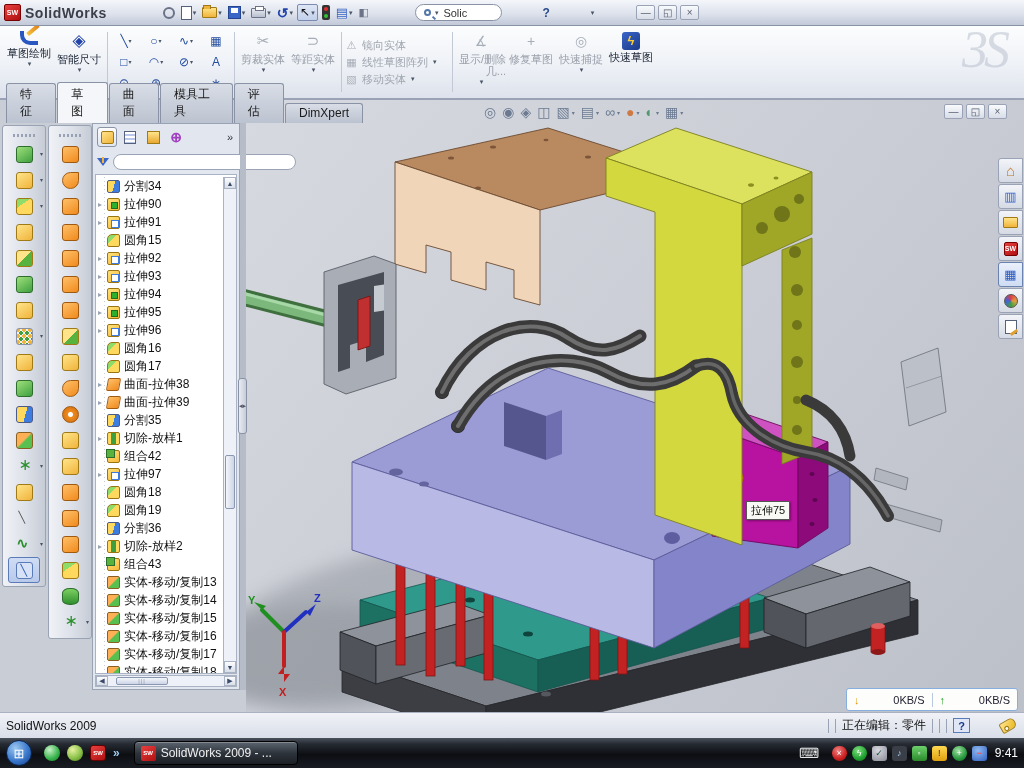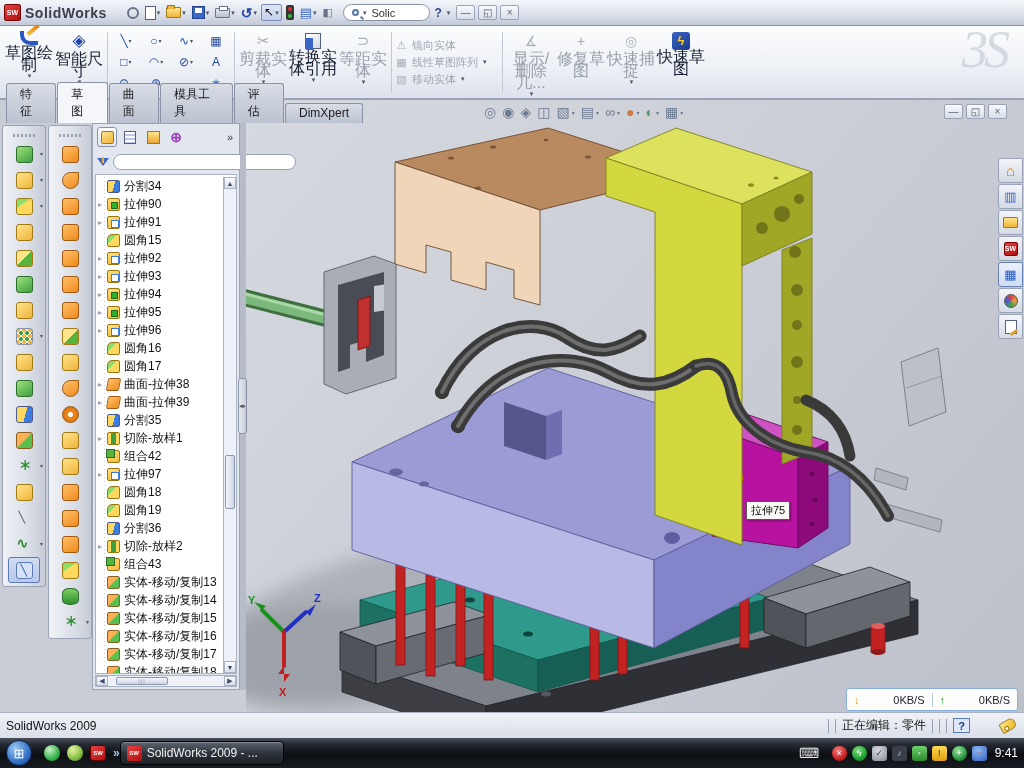--- a/index.html
+++ b/index.html
@@ -3,21 +3,21 @@
 <meta charset="utf-8">
 <style>
   html,body{margin:0;padding:0;background:#000;}
   *{box-sizing:border-box;}
   .screen{position:relative;width:1024px;height:768px;overflow:hidden;
     font-family:"Liberation Sans",sans-serif;background:#c9cdd5;font-size:12px;color:#222;}
 
   
   .titlebar{position:absolute;left:0;top:0;width:1024px;height:26px;
     background:linear-gradient(#f4f6fa,#dde2ec 55%,#c2c9d8);border-bottom:1px solid #8a93a6;
-    display:flex;align-items:center;}
+    display:flex;align-items:center;gap:36px;}
   .applogo{display:flex;align-items:center;gap:4px;padding:0 10px 0 4px;}
   .swcube{width:17px;height:17px;background:linear-gradient(145deg,#e84040,#b01010);
     border:1px solid #700;border-radius:2px;color:#fff;font-size:7px;font-weight:bold;
     display:flex;align-items:center;justify-content:center;}
   .apptitle{font-size:14px;font-weight:bold;color:#3a3f4a;letter-spacing:.5px;}
   .menubar{display:flex;height:100%;align-items:center;}
   .menu-item{padding:0 12px;font-size:12px;color:#1a1a1a;cursor:default;}
   .tbicons{display:flex;align-items:center;margin-left:8px;gap:2px;}
   .ti-wrap{display:flex;align-items:center;padding:1px 2px;border-radius:2px;}
   .ti-wrap.boxed{border:1px solid #7a8ab0;background:linear-gradient(#dfe7f6,#c3d0ea);}
@@ -51,21 +51,21 @@
   .winbtn{width:19px;height:15px;display:flex;align-items:center;justify-content:center;
     font-size:10px;color:#5a6272;background:linear-gradient(#f8fafc,#d8dde8);border:1px solid #9aa3b6;border-radius:2px;}
 
   
   .cmdbar{position:absolute;left:0;top:26px;width:1024px;height:74px;
     background:linear-gradient(#fcfdfe,#eef1f6 55%,#dde2ec);border-bottom:2px solid #9aa3b5;
     display:flex;align-items:stretch;padding:2px 4px;overflow:hidden;}
   .cm-sep{width:1px;background:#c3c9d4;margin:4px 3px;}
   .cm-btn{width:50px;display:flex;flex-direction:column;align-items:center;justify-content:flex-start;
     padding-top:3px;text-align:center;}
-  .cm-btn .lbl{font-size:16px;line-height:12px;color:#1a2333;}
+  .cm-btn .lbl{font-size:11px;line-height:12px;color:#1a2333;text-align:right;}
   .cm-btn.dis .lbl{color:#9aa0ab;}
   .cm-btn .dd{margin-top:1px;}
   .cm-ic{width:22px;height:20px;margin-bottom:2px;position:relative;}
   [data-name="sketch-draw-icon"]{border-bottom:4px solid #2a58c0;border-left:4px solid #2a58c0;border-radius:0 0 0 10px;width:18px;height:14px;}
   [data-name="sketch-draw-icon"]::after{content:"";position:absolute;right:-2px;top:-3px;width:14px;height:4px;background:linear-gradient(90deg,#f5c23c,#e0831f);transform:rotate(-40deg);}
   [data-name="smart-dimension-icon"]{color:#2244aa;font-size:17px;line-height:20px;text-align:center;}
   [data-name="trim-icon"]{color:#a8aeb8;font-size:15px;line-height:20px;text-align:center;}
   [data-name="convert-icon"]{width:16px;height:16px;margin:2px auto;background:linear-gradient(145deg,#fff,#cfd6e4);border:1px solid #55617a;}
   [data-name="convert-icon"]::after{content:"";position:absolute;left:0;top:4px;width:7px;height:12px;background:#3a66c8;}
   [data-name="offset-icon"]{color:#a8aeb8;font-size:15px;line-height:20px;text-align:center;}
@@ -230,21 +230,21 @@
   .startorb{width:34px;height:26px;margin-left:2px;display:flex;align-items:center;justify-content:center;}
   .orb{width:26px;height:26px;border-radius:50%;background:radial-gradient(circle at 35% 30%,#9cc8f0,#3a78cc 55%,#123a80);
     border:1px solid #0a2450;display:flex;align-items:center;justify-content:center;color:#fff;font-size:13px;}
   .quick{display:flex;align-items:center;gap:7px;margin-left:8px;}
   .ql{width:16px;height:16px;border-radius:3px;}
   [data-name="messenger-icon"].ql{border-radius:50%;background:radial-gradient(circle at 35% 30%,#c8f0c8,#35b24a 60%,#1a7a2a);}
   [data-name="antivirus-icon"].ql{border-radius:50%;background:radial-gradient(circle at 35% 30%,#e8f0a0,#8bc34a 55%,#4a7a1a);}
   [data-name="solidworks-icon"].ql{background:linear-gradient(145deg,#e84040,#b01010);border:1px solid #600;
     color:#fff;font-size:6px;font-weight:bold;display:flex;align-items:center;justify-content:center;}
   .ql-overflow{color:#9ecbf0;font-size:12px;font-weight:bold;}
-  .tbtns{display:flex;gap:5px;}
+  .tbtns{display:flex;gap:5px;margin-left:14px;}
   .tbtn{width:164px;height:24px;border-radius:4px;border:1px solid #000;display:flex;align-items:center;gap:5px;padding:0 6px;
     background:linear-gradient(#4a525c,#23272e 50%,#14171c);box-shadow:inset 0 1px 0 rgba(255,255,255,.25);}
   .tbtn.active{background:linear-gradient(#5c6670,#2e343c 50%,#1c2026);}
   .tbtn .bicon{width:15px;height:15px;flex:none;border-radius:2px;display:flex;align-items:center;justify-content:center;}
   .bicon.solidworks-icon{background:linear-gradient(145deg,#e84040,#b01010);color:#fff;font-size:6px;font-weight:bold;}
   .bicon.paint-icon{background:linear-gradient(#d8d8d8,#9a9aa0);position:relative;}
   .bicon.paint-icon::after{content:"";position:absolute;left:3px;top:3px;width:5px;height:5px;border-radius:50%;background:#c03030;}
   .tbtn .blabel{color:#f0f0f0;font-size:12px;white-space:nowrap;overflow:hidden;}
   .tray{margin-left:auto;display:flex;align-items:center;gap:5px;padding-right:8px;}
   .tray-ic{width:15px;height:15px;border-radius:3px;display:flex;align-items:center;justify-content:center;
@@ -508,25 +508,20 @@
         <span class="cm-cell" data-name="selection-icon">▦</span>
         <span class="cm-cell" data-name="text-icon">A</span>
         <span class="cm-cell" data-name="point-icon">∗</span>
       </div>
       <span class="cm-sep"></span>
       <div class="cm-btn dis" data-name="cm-button-剪裁实体">
         <span class="cm-ic" data-name="trim-icon">✂</span>
         <div class="lbl">剪裁实体</div>
         <span class="dd" data-name="dropdown-icon">▾</span>
       </div>
-      <div class="cm-btn" data-name="cm-button-转换实体引用">
-        <span class="cm-ic" data-name="convert-icon"></span>
-        <div class="lbl">转换实体引用</div>
-        <span class="dd" data-name="dropdown-icon">▾</span>
-      </div>
       <div class="cm-btn dis" data-name="cm-button-等距实体">
         <span class="cm-ic" data-name="offset-icon">⊃</span>
         <div class="lbl">等距实体</div>
         <span class="dd" data-name="dropdown-icon">▾</span>
       </div>
       <span class="cm-sep"></span>
       <div class="cm-list">
         <div class="cm-lrow" data-name="cm-button-镜向实体">
           <span class="lic" data-name="mirror-icon">⚠</span>
           <span>镜向实体</span>

